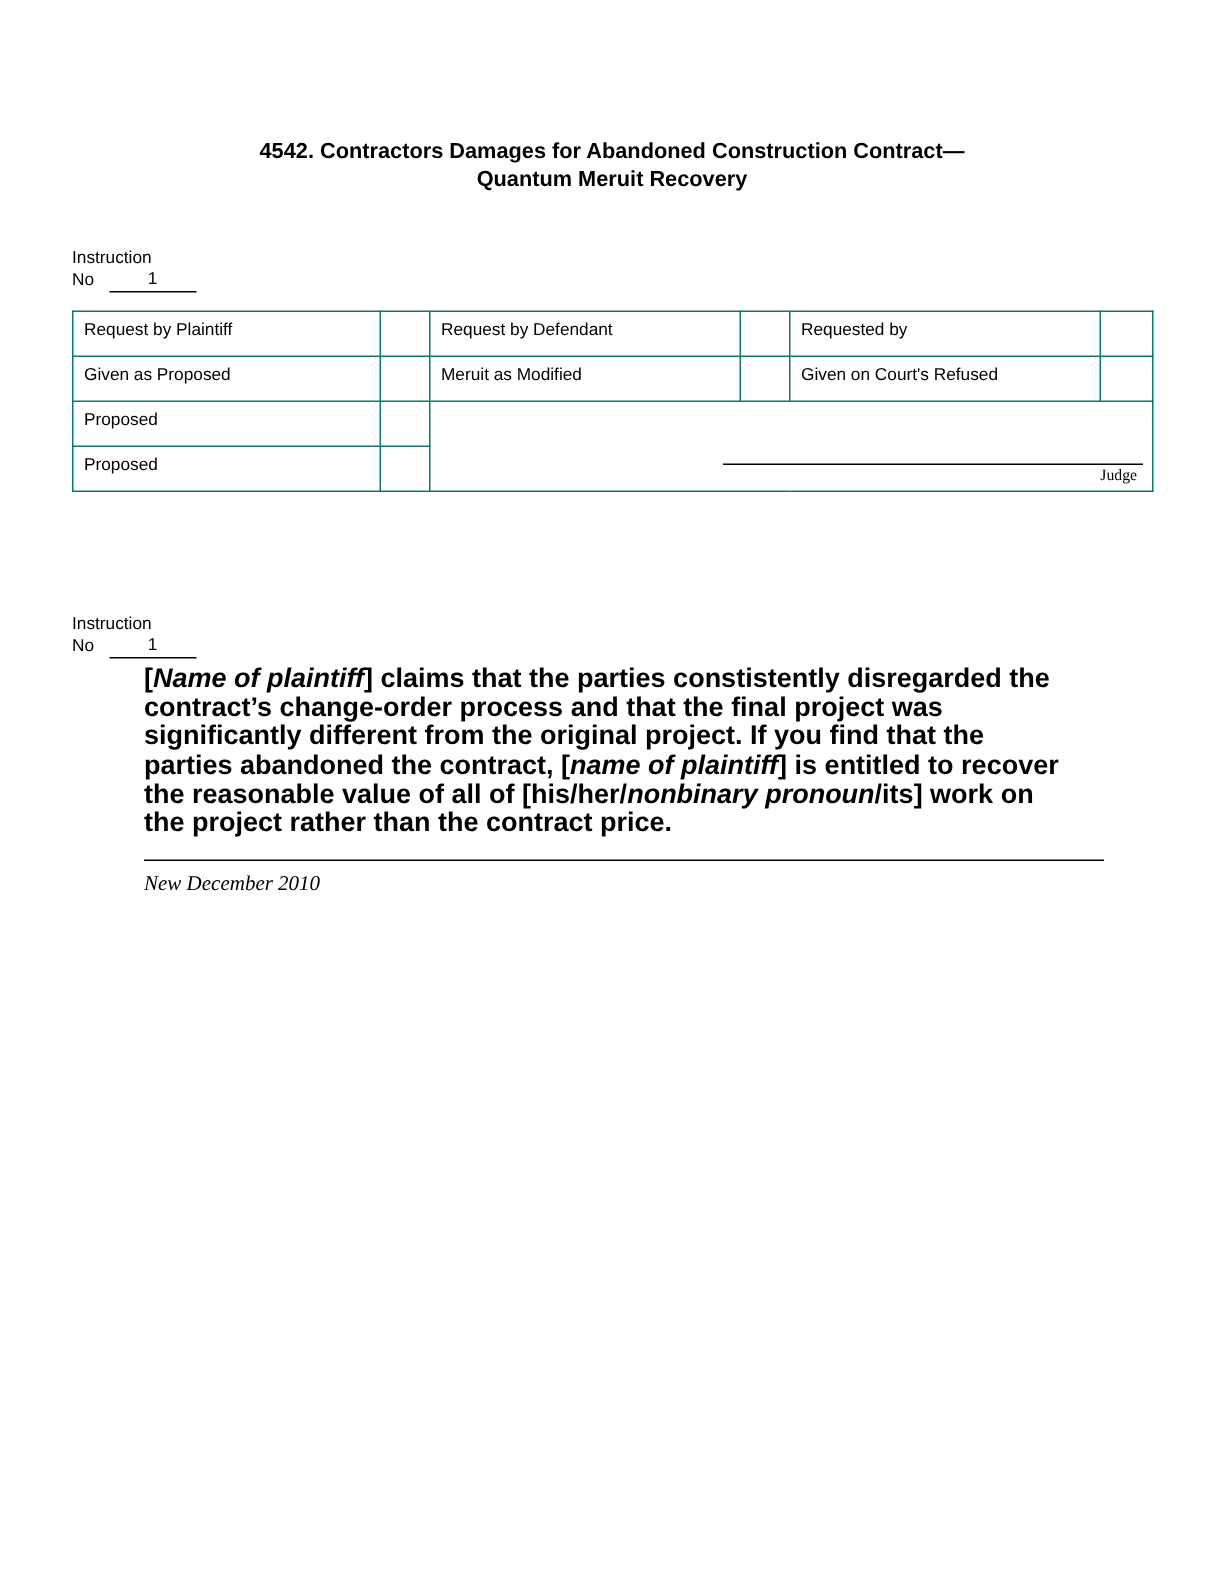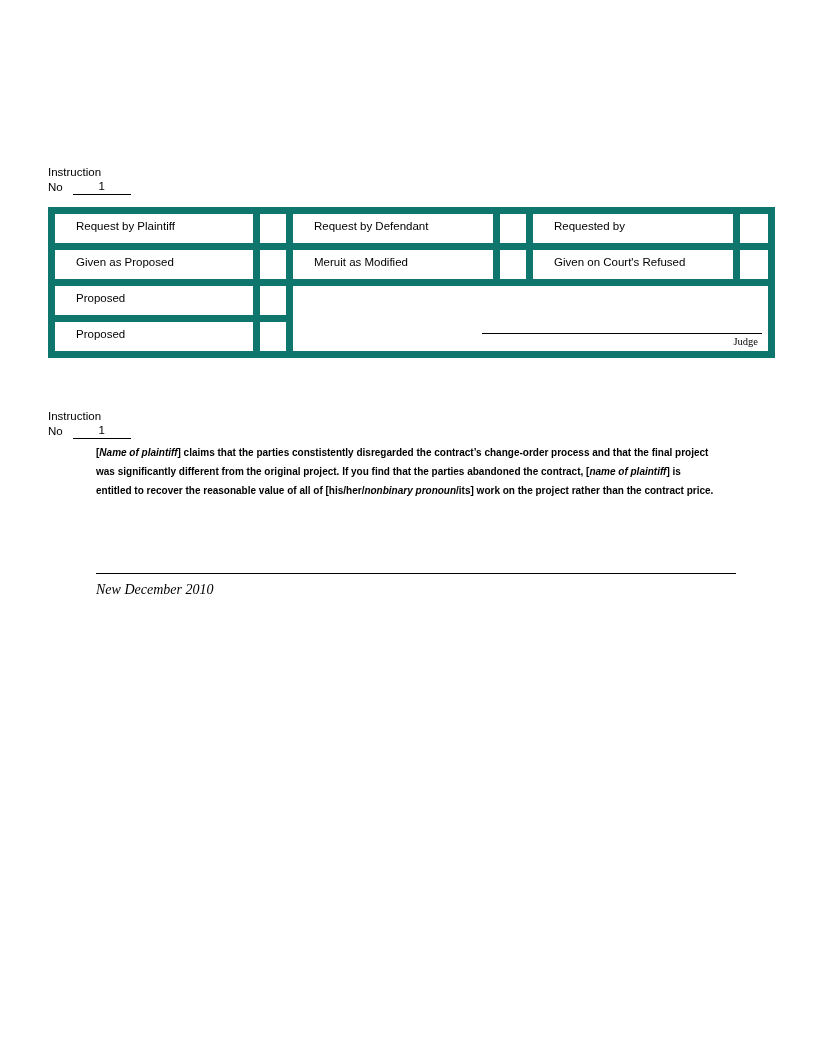--- a/index.html
+++ b/index.html
@@ -62,22 +62,22 @@
   .form-table {
     position: absolute;
     left: 48px;
     top: 207px;
     width: 720px;
     border-collapse: collapse;
     table-layout: fixed;
     font-size: 11.5px;
   }
   .form-table td {
-    border: 7px solid #0f766e;
-    padding: 6px 21px;
+    border: 1px solid #0f766e;
+    padding: 6px 7px;
     vertical-align: top;
     height: 17px;
     margin-left: 16px;
   }
   .cell-label { white-space: nowrap; }
   .col-wide   { width: 205px; }
   .col-check  { width: 33px; }
   .col-wide2  { width: 207px; }
   .col-check2 { width: 33px; }
   .col-wide3  { width: 207px; }
@@ -115,21 +115,21 @@
     top: 393px;
   }
 
   
   .body-para {
     position: absolute;
     left: 96px;
     top: 443px;
     width: 622px;
     font-weight: bold;
-    font-size: 10px;
+    font-size: 18px;
     line-height: 19.2px;
     text-align: left;
   }
   .body-para i { font-style: italic; }
 
   
   .footer-rule {
     position: absolute;
     left: 96px;
     top: 573px;
@@ -143,20 +143,24 @@
     font-family: "Liberation Serif", serif;
     font-style: italic;
     font-size: 14px;
   }
 </style>
 </head>
 <body>
 
 <div class="page">
 
+  <div class="title-block">
+    <div>4542. Contractors Damages for Abandoned Construction Contract—</div>
+    <div>Quantum Meruit Recovery</div>
+  </div>
 
   <div class="instr-block" style="left:48px; top:149px;">
     <span class="lbl-line1">Instruction</span>
     <div class="instr-row">
       <span class="no-label">No</span>
       <span class="instr-value">1</span>
     </div>
   </div>
 
   <table class="form-table">

